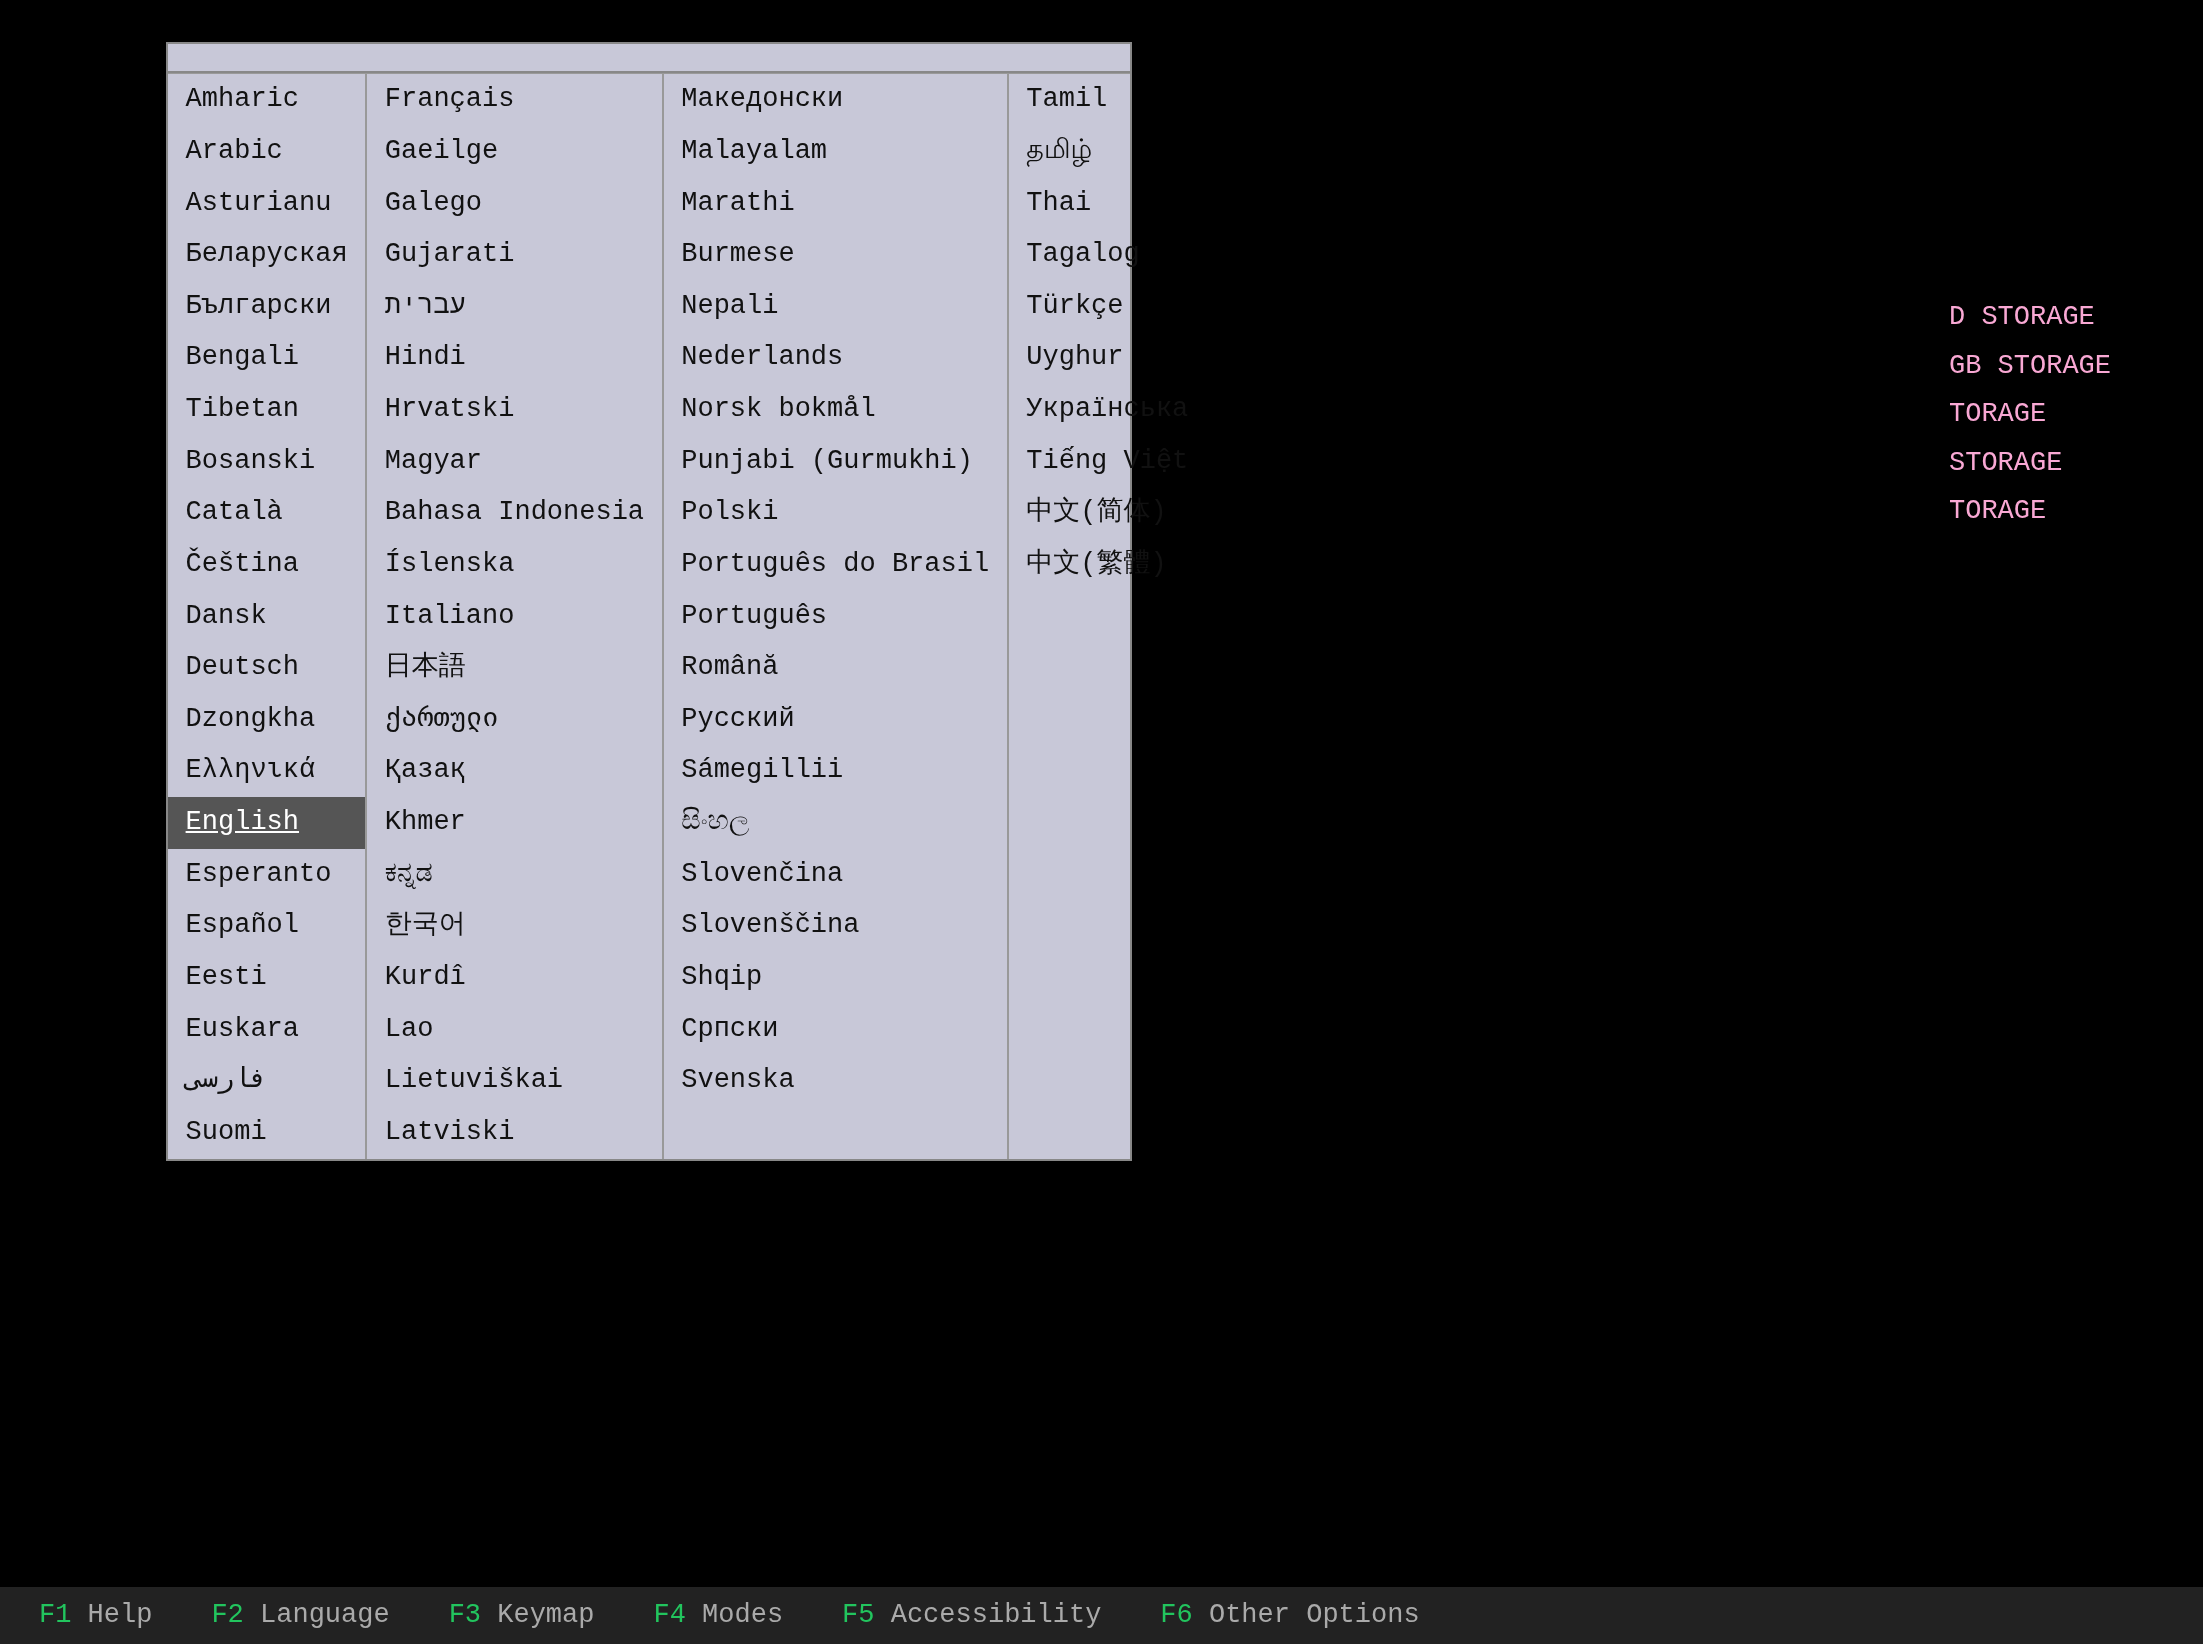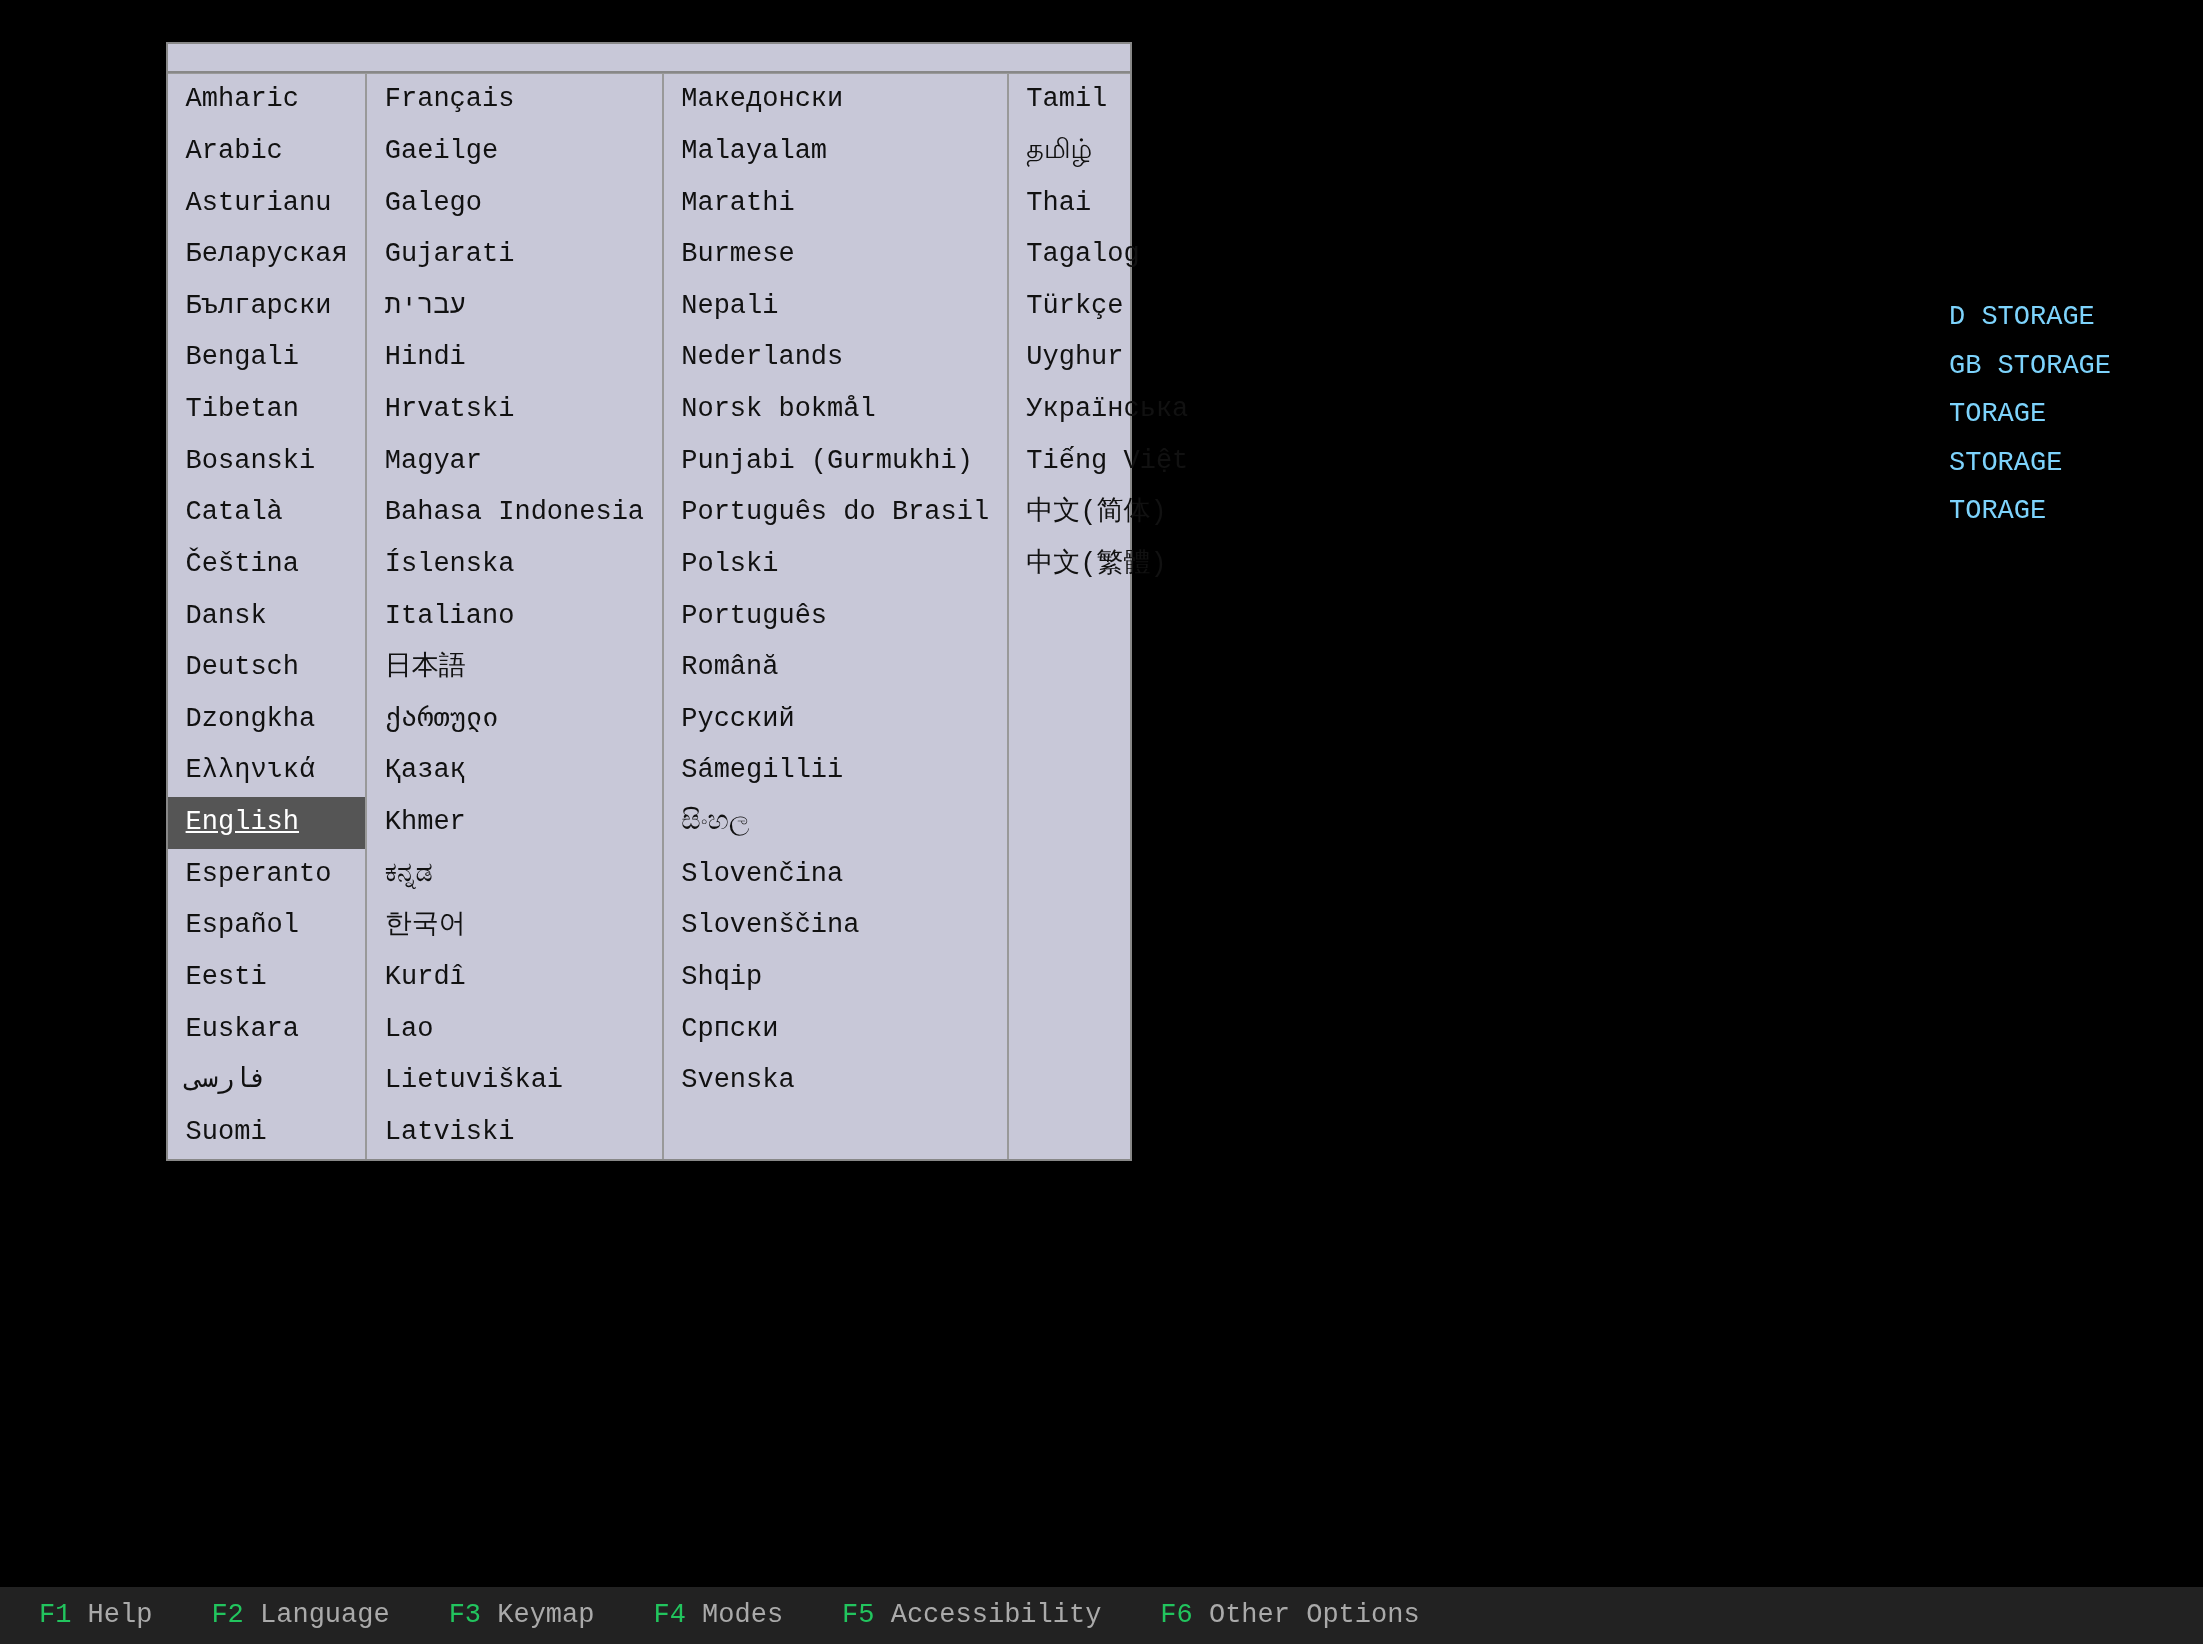--- a/index.html
+++ b/index.html
@@ -10,21 +10,21 @@
       font-family: 'Courier New', Courier, monospace;
       overflow: hidden;
       position: relative;
     }
 
     .right-panel {
       position: absolute;
       right: 0;
       top: 293px;
       width: 254px;
-      color: #7dd3fc;
+      color: #f9a8d4;
       font-size: 27px;
       line-height: 1.8;
       padding-right: 9.8px;
     }
 
     .main-dialog {
       position: absolute;
       top: 42px;
       left: 166px;
       width: 966px;
@@ -153,22 +153,22 @@
       </div>
       <div class="lang-col">
         <div class="lang-item">Македонски</div>
         <div class="lang-item">Malayalam</div>
         <div class="lang-item">Marathi</div>
         <div class="lang-item">Burmese</div>
         <div class="lang-item">Nepali</div>
         <div class="lang-item">Nederlands</div>
         <div class="lang-item">Norsk bokmål</div>
         <div class="lang-item">Punjabi (Gurmukhi)</div>
+        <div class="lang-item">Polski</div>
         <div class="lang-item">Português do Brasil</div>
-        <div class="lang-item">Polski</div>
         <div class="lang-item">Português</div>
         <div class="lang-item">Română</div>
         <div class="lang-item">Русский</div>
         <div class="lang-item">Sámegillii</div>
         <div class="lang-item"> සිංහල</div>
         <div class="lang-item">Slovenčina</div>
         <div class="lang-item">Slovenščina</div>
         <div class="lang-item">Shqip</div>
         <div class="lang-item">Српски</div>
         <div class="lang-item">Svenska</div>

